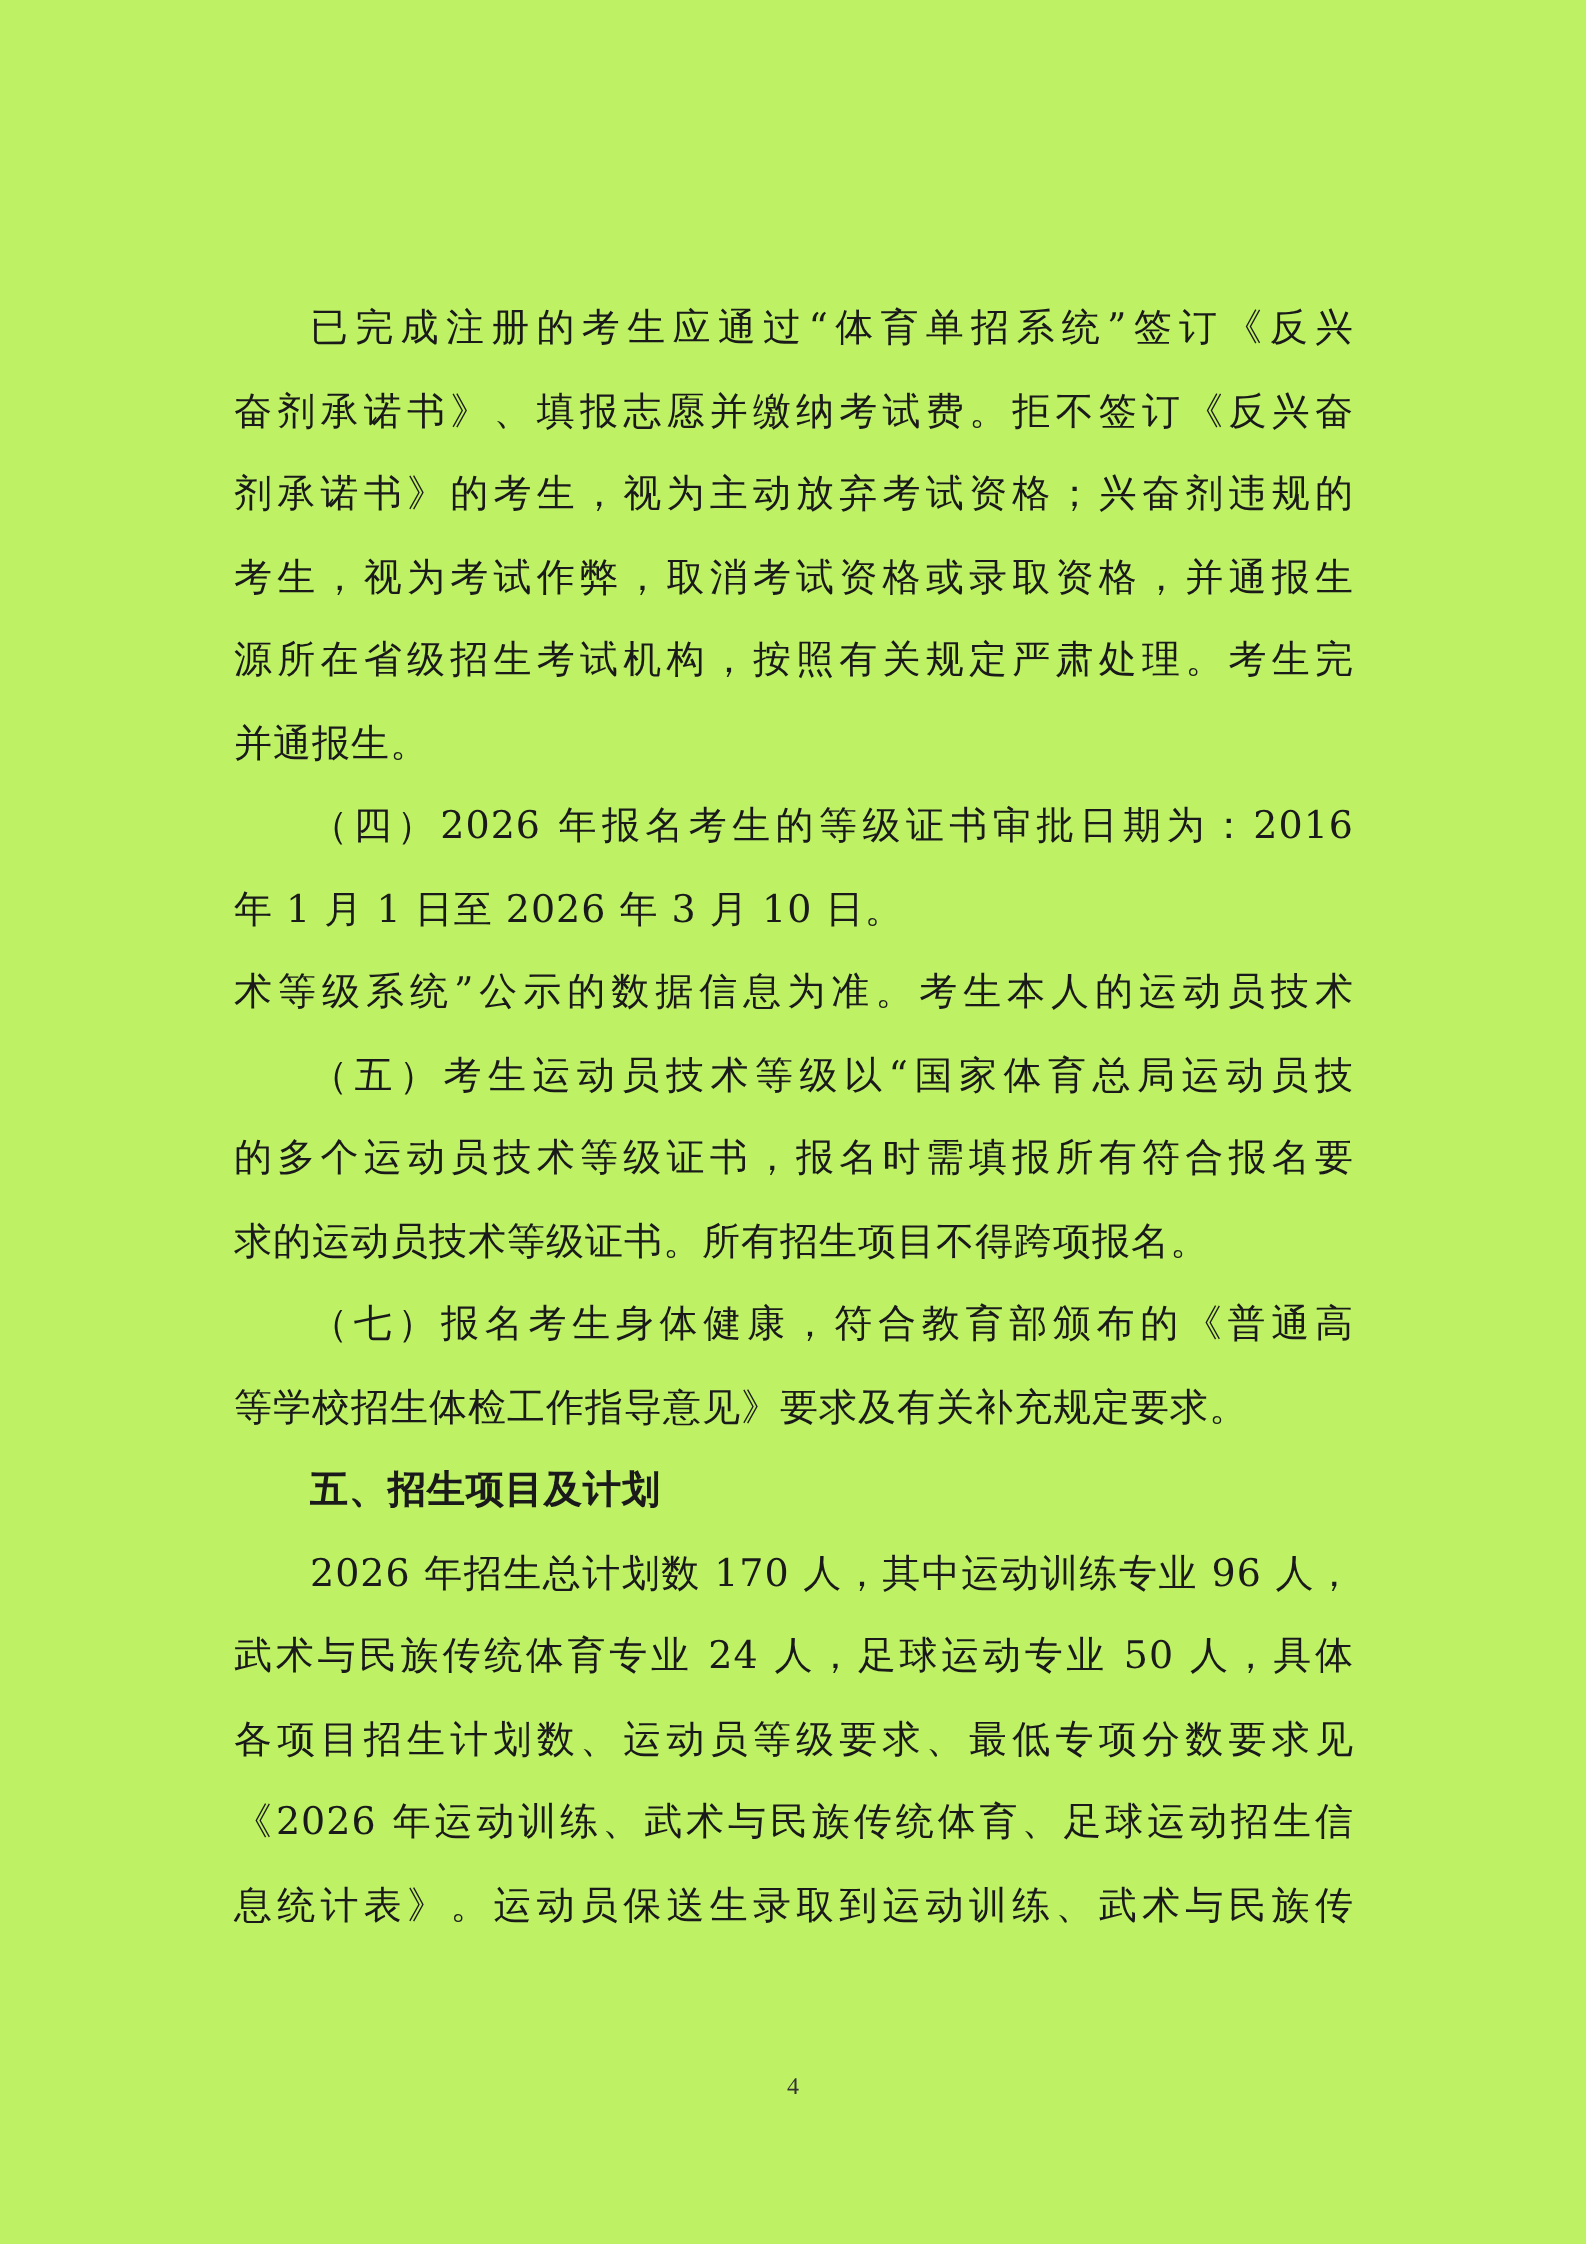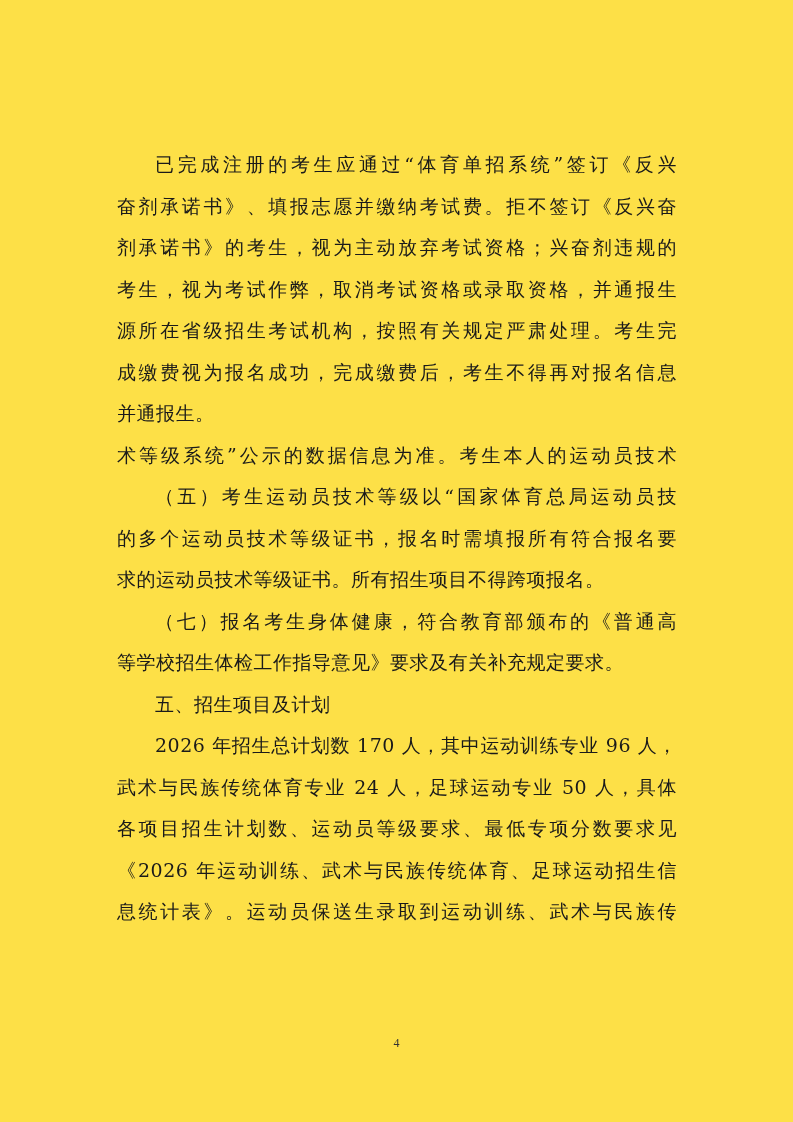--- a/index.html
+++ b/index.html
@@ -1,35 +1,35 @@
 <!DOCTYPE html>
 <html><head>
   <meta charset="utf-8">
   <style>
     html, body { margin: 0; padding: 0; background: #ffffff; }
     body { width: 793px; height: 1122px; position: relative; overflow: hidden; }
-    .page { position: absolute; left: 0; top: 0; width: 793px; height: 1122px; background: #fde047; }
+    .page { position: absolute; left: 0; top: 0; width: 793px; height: 1122px; background: #bef264; }
     .content { position: absolute; left: 117px; top: 144px; width: 560px; }
     .line {
       display: block;
       height: 41.5px;
       line-height: 41.5px;
       font-family: "DejaVu Serif", "Liberation Serif", serif;
       font-size: 19px;
       color: #1a1a1a;
       white-space: nowrap;
       text-align: justify;
       text-align-last: justify;
       letter-spacing: 0.5px;
     }
     .line.last { text-align-last: left; }
     .line.indent { padding-left: 38px; }
     .heading {
       font-family: "DejaVu Sans", "Liberation Sans", sans-serif;
-      font-weight: normal;
+      font-weight: bold;
       text-align-last: left;
       padding-left: 38px;
     }
     .page-number {
       position: absolute;
       left: 0; width: 793px;
       top: 1036px;
       text-align: center;
       font-family: "Liberation Serif", serif;
       font-size: 12px;
@@ -41,24 +41,27 @@
 
 <div class="page">
   <div class="content">
 
     <div>
       <span class="line indent">已完成注册的考生应通过“体育单招系统”签订《反兴</span>
       <span class="line">奋剂承诺书》、填报志愿并缴纳考试费。拒不签订《反兴奋</span>
       <span class="line">剂承诺书》的考生，视为主动放弃考试资格；兴奋剂违规的</span>
       <span class="line">考生，视为考试作弊，取消考试资格或录取资格，并通报生</span>
       <span class="line">源所在省级招生考试机构，按照有关规定严肃处理。考生完</span>
-      <span class="line">成缴费视为报名成功，完成缴费后，考生不得再对报名信息</span>
       <span class="line last">并通报生。</span>
     </div>
 
+    <div>
+      <span class="line indent">（四）2026 年报名考生的等级证书审批日期为：2016</span>
+      <span class="line last">年 1 月 1 日至 2026 年 3 月 10 日。</span>
+    </div>
 
     <div>
       <span class="line">术等级系统”公示的数据信息为准。考生本人的运动员技术</span>
       <span class="line indent">（五）考生运动员技术等级以“国家体育总局运动员技</span>
       <span class="line">的多个运动员技术等级证书，报名时需填报所有符合报名要</span>
       <span class="line last">求的运动员技术等级证书。所有招生项目不得跨项报名。</span>
     </div>
 
 
     <div>

